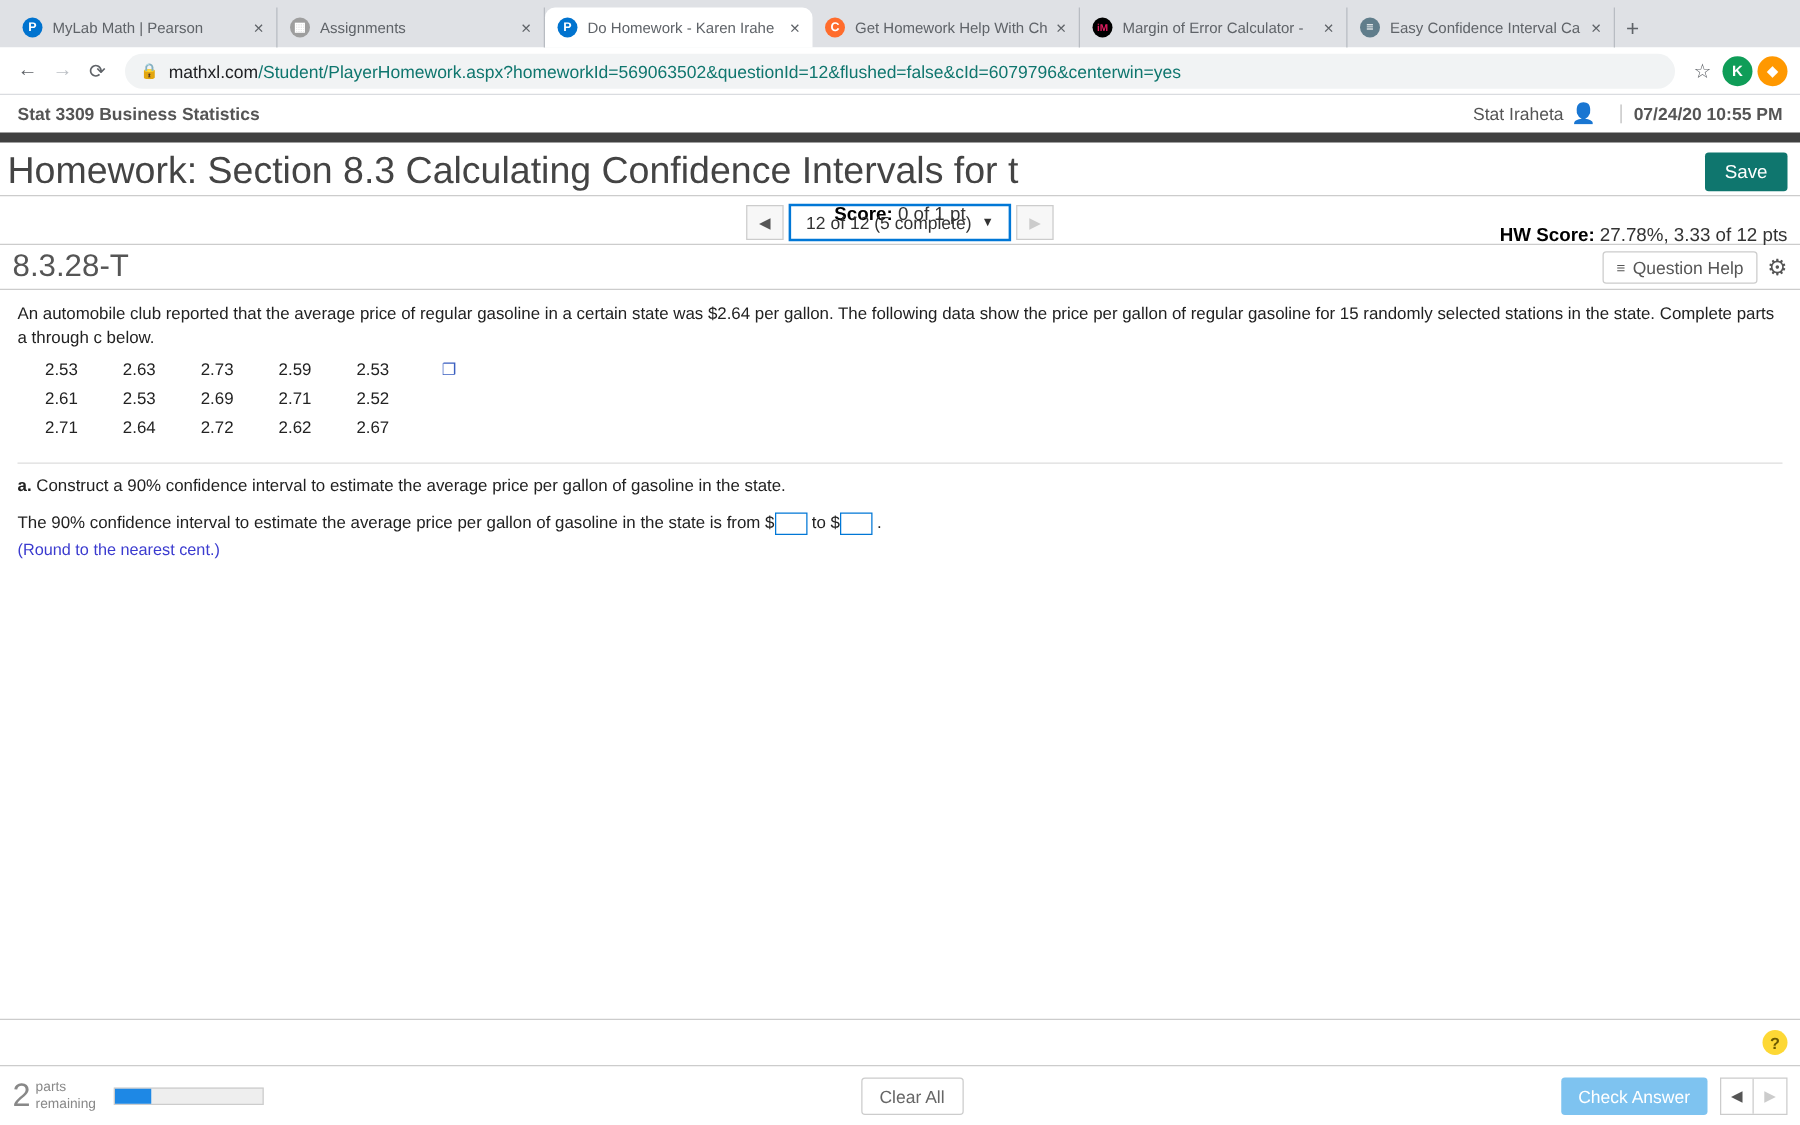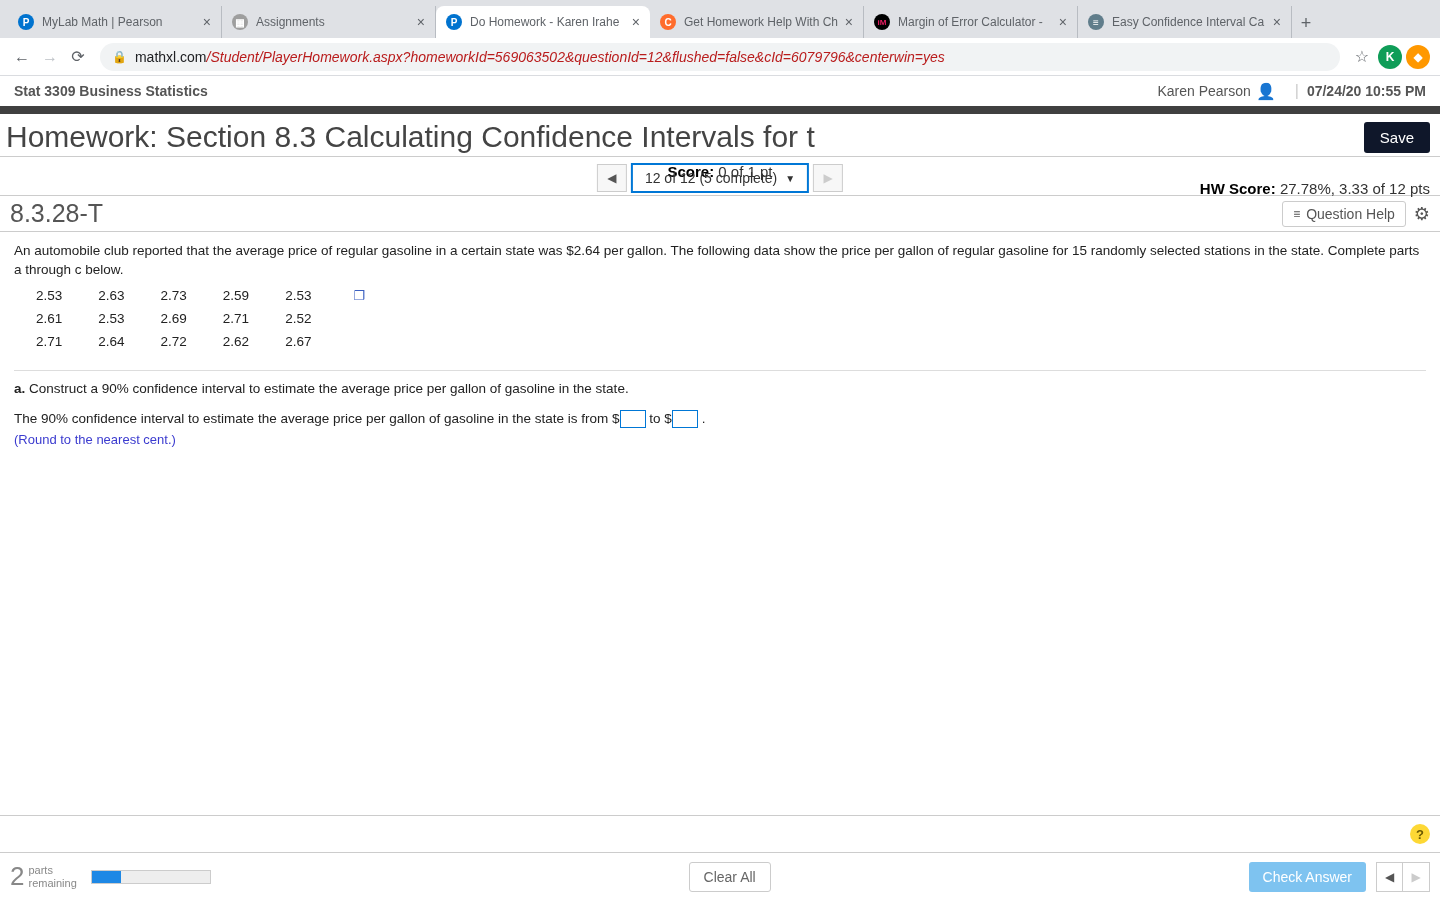--- a/index.html
+++ b/index.html
@@ -12,38 +12,38 @@
 .tab .fav { width:16px; height:16px; border-radius:50%; margin-right:8px; flex-shrink:0; display:flex; align-items:center; justify-content:center; font-size:10px; font-weight:bold; color:#fff; }
 .tab .tlabel { white-space:nowrap; overflow:hidden; text-overflow:ellipsis; flex:1; }
 .tab .tclose { margin-left:6px; font-size:14px; color:#5f6368; }
 .newtab { width:28px; text-align:center; font-size:18px; color:#5f6368; cursor:pointer; padding-bottom:4px; }
 
 .addrrow { height:38px; background:#fff; display:flex; align-items:center; padding:0 8px; border-bottom:1px solid #dadce0; }
 .navbtn { width:28px; height:28px; display:flex; align-items:center; justify-content:center; color:#5f6368; font-size:16px; cursor:pointer; }
 .addrbar { flex:1; height:28px; background:#f1f3f4; border-radius:14px; display:flex; align-items:center; padding:0 12px; margin:0 8px; font-size:14px; color:#202124; }
 .lock { color:#5f6368; margin-right:8px; font-size:12px; }
 .urlhost { color:#202124; }
-.urlpath { color:#b91c1c;font-style:italic; }
+.urlpath { color:#0f766e; }
 .addricon { width:28px; height:28px; display:flex; align-items:center; justify-content:center; cursor:pointer; }
 .avatar { width:24px; height:24px; border-radius:50%; background:#0f9d58; color:#fff; font-size:12px; font-weight:bold; display:flex; align-items:center; justify-content:center; }
 .extbadge { width:24px; height:24px; border-radius:50%; background:#ff9800; display:flex; align-items:center; justify-content:center; }
 
 
 .apphdr { height:38px; display:flex; align-items:center; padding:0 14px; border-bottom:8px solid #404040; }
 .coursename { font-weight:bold; color:#555; font-size:14px; }
 .hdrspace { flex:1; }
 .username { color:#555; font-size:14px; margin-right:6px; }
 .usericon { color:#888; margin-right:10px; }
 .divider { color:#ccc; margin:0 8px; }
 .datetime { font-weight:bold; color:#555; font-size:14px; }
 
 
 .titlerow { display:flex; align-items:center; padding:6px 10px 2px 6px; }
 .hwtitle { font-size:30px; color:#444; font-weight:400; flex:1; }
-.savebtn { background:#0f172a; color:#fff; border:none; padding:7px 16px; font-size:15px; border-radius:3px; cursor:pointer; }
+.savebtn { background:#0f766e; color:#fff; border:none; padding:7px 16px; font-size:15px; border-radius:3px; cursor:pointer; }
 
 
 .scorerow { display:flex; align-items:center; padding:6px 10px; border-top:1px solid #ccc; border-bottom:1px solid #ccc; position:relative; height:40px;flex-direction:column; }
 .scoreleft { font-size:15px; color:#333; }
 .scoreleft b { color:#000; }
 .navgrp { position:absolute; left:50%; transform:translateX(-50%); display:flex; align-items:center; }
 .navarrow { width:30px; height:28px; border:1px solid #ccc; background:#f7f7f7; display:flex; align-items:center; justify-content:center; cursor:pointer; font-size:12px; color:#555; }
 .navarrow.disabled { color:#ccc; }
 .navsel { height:30px; border:2px solid #0077d6; padding:0 12px; display:flex; align-items:center; font-size:14px; color:#333; cursor:pointer; margin:0 4px; }
 .navsel .caret { margin-left:8px; font-size:10px; }
@@ -140,21 +140,21 @@
   <div class="addricon">
       <div class="extbadge">
         <span style="color:#fff;font-size:12px">◆</span>
       </div>
     </div>
 </div>
 
 <div class="apphdr">
   <span class="coursename">Stat 3309 Business Statistics</span>
   <span class="hdrspace"></span>
-  <span class="username">Karen Pearson</span>
+  <span class="username">Stat Iraheta</span>
   <span class="usericon">👤</span>
   <span class="divider">|</span>
   <span class="datetime">07/24/20 10:55 PM</span>
 </div>
 
 <div class="titlerow">
   <div class="hwtitle">Homework: Section 8.3 Calculating Confidence Intervals for t</div>
   <button class="savebtn">Save</button>
 </div>
 

